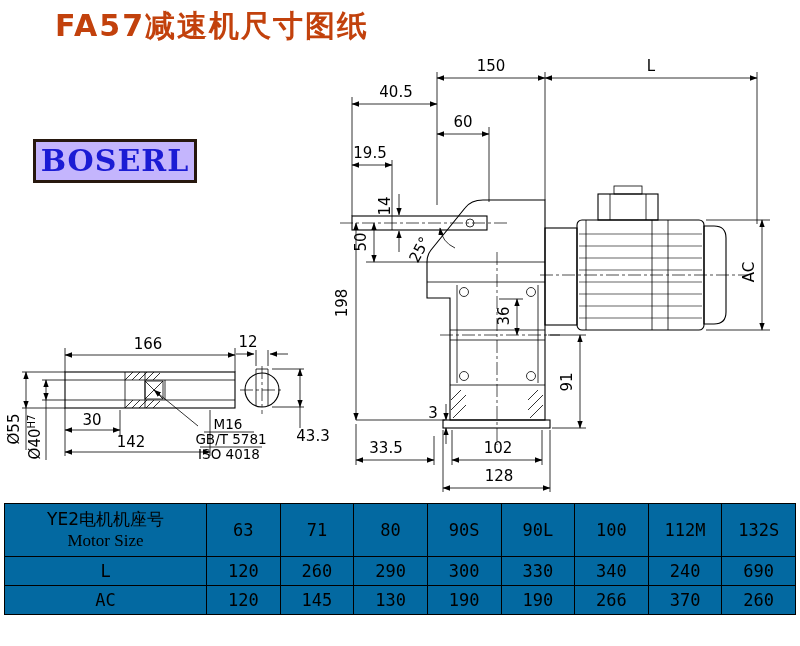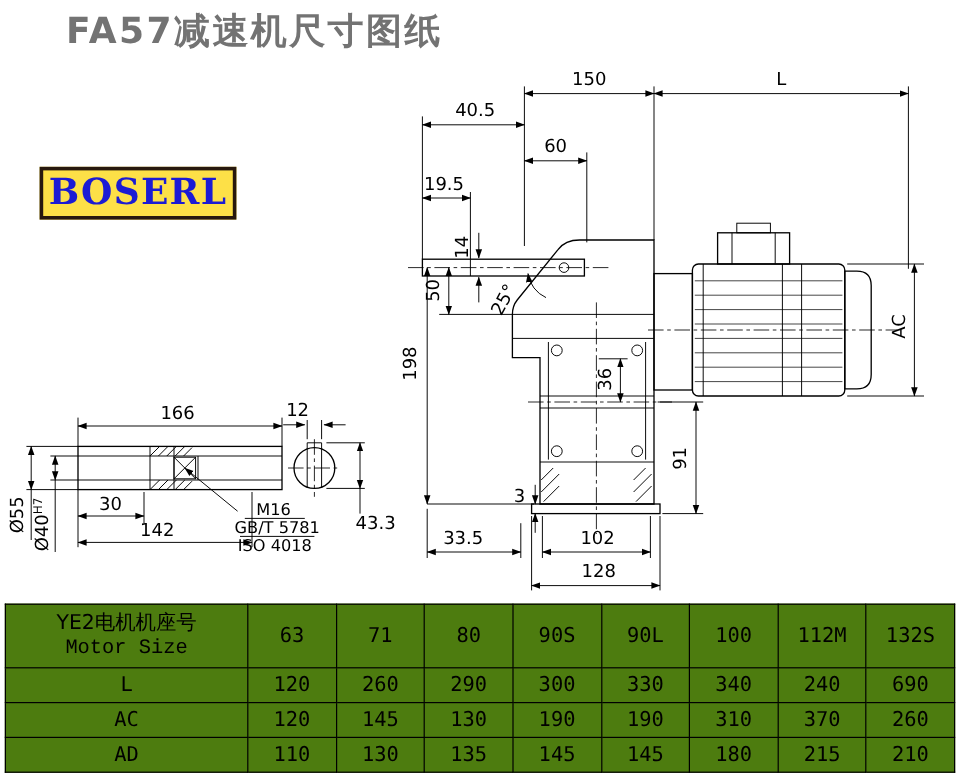--- a/index.html
+++ b/index.html
@@ -3,52 +3,52 @@
 <meta charset="utf-8">
 <style>
   html,body{margin:0;padding:0;}
   body{
     width:800px;height:646px;background:#ffffff;position:relative;overflow:hidden;
     font-family:"DejaVu Sans", sans-serif;color:#000;
   }
   .page{position:absolute;inset:0;}
   .title{
     position:absolute;left:55px;top:6px;margin:0;
-    font-size:30px;font-weight:bold;letter-spacing:2px;color:#737373;
+    font-size:30px;font-weight:bold;letter-spacing:2px;color:#c2410c;
     font-family:"DejaVu Sans", sans-serif;
   }
   .logo{
     position:absolute;left:33px;top:139px;width:158px;height:38px;
-    border:3px solid #27180e;background:#fde047;
+    border:3px solid #27180e;background:#c4b5fd;
     display:flex;align-items:center;justify-content:center;
   }
   .logo span{
     font-family:"DejaVu Serif", serif;font-weight:bold;font-size:30px;
     color:#1b1bd4;letter-spacing:1px;line-height:1;
   }
   svg.drawing{position:absolute;left:0;top:0;}
   .ln{stroke:#000;stroke-width:1.1;fill:none;}
   .thin{stroke:#000;stroke-width:0.8;fill:none;}
   .fin{stroke:#222;stroke-width:0.7;fill:none;}
   .cl{stroke:#000;stroke-width:0.7;stroke-dasharray:13 3 3 3;fill:none;}
   .dim{font-size:15px;fill:#000;stroke:none;font-family:"DejaVu Sans", sans-serif;}
   .dims{font-size:13.5px;fill:#000;stroke:none;font-family:"DejaVu Sans", sans-serif;}
   table.spec{
     position:absolute;left:4px;top:503px;width:792px;
-    border-collapse:collapse;table-layout:fixed;background:#4d7c0f;
+    border-collapse:collapse;table-layout:fixed;background:#0369a1;
   }
   table.spec td{
     border:1.6px solid #000;text-align:center;vertical-align:middle;
     font-size:17px;height:26px;padding:1px 2px;
     font-family:"DejaVu Sans Mono", monospace;color:#000;
   }
   table.spec td.c0{width:197px;}
   table.spec tr.hdr td{height:50px;}
   .hcn{font-family:"DejaVu Sans", sans-serif;font-size:17px;line-height:1.3;}
-  .hen{font-family:Liberation Mono, monospace;font-size:17px;line-height:1.3;}
+  .hen{font-family:Liberation Serif, serif;font-size:17px;line-height:1.3;}
 </style>
 </head>
 <body>
 
 <div class="page">
 
   <svg class="drawing" width="800" height="505" viewBox="0 0 800 505">
     <defs>
       <marker id="arr" viewBox="0 0 10 10" refX="9" refY="5" markerWidth="10" markerHeight="10" orient="auto-start-reverse">
         <path d="M0,1.6 L9.5,5 L0,8.4 Z" fill="#000"></path>
@@ -271,31 +271,20 @@
         <td>240</td>
         <td>690</td>
       </tr>
       <tr>
         <td class="c0">AC</td>
         <td>120</td>
         <td>145</td>
         <td>130</td>
         <td>190</td>
         <td>190</td>
-        <td>310</td>
+        <td>266</td>
         <td>370</td>
         <td>260</td>
       </tr>
-      <tr>
-        <td class="c0">AD</td>
-        <td>110</td>
-        <td>130</td>
-        <td>135</td>
-        <td>145</td>
-        <td>145</td>
-        <td>180</td>
-        <td>215</td>
-        <td>210</td>
-      </tr>
     </tbody>
   </table>
 
 </div>
 
 </body></html>

